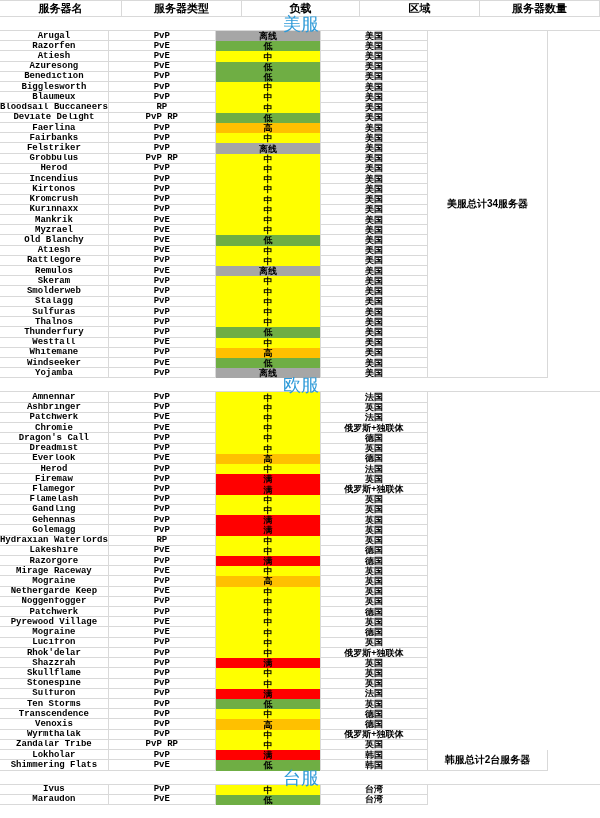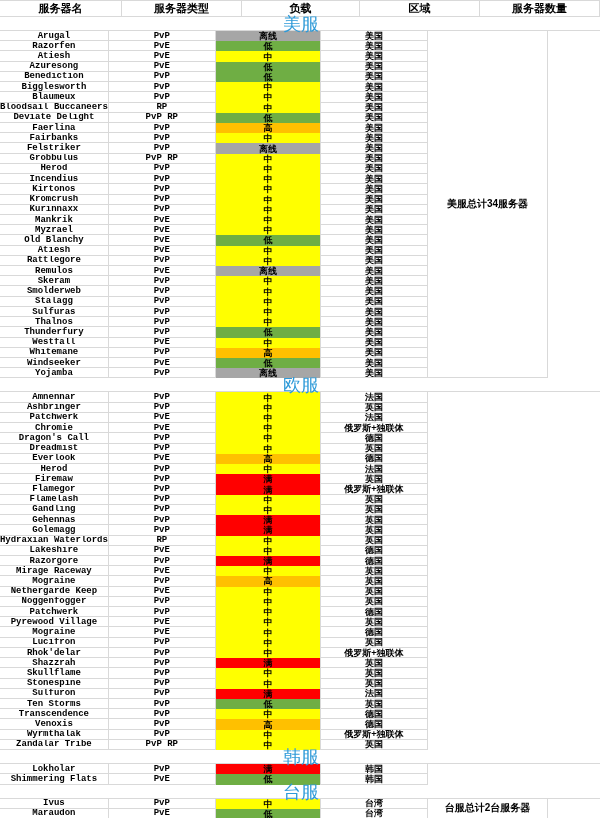--- a/index.html
+++ b/index.html
@@ -483,53 +483,50 @@
             <div class="cell region w4">俄罗斯+独联体</div>
           </div>
           <div class="row">
             <div class="cell name w1">Zandalar Tribe</div>
             <div class="cell type w2">PvP RP</div>
             <div class="cell load w3" style="background: rgb(255, 255, 0);">中</div>
             <div class="cell region w4">英国</div>
           </div>
         </div>
       </div>
-      <div class="section-row">
-        <div class="section-title">韩服</div>
-      </div>
       <div class="section-body">
         <div class="rows">
           <div class="row">
             <div class="cell name w1">Lokholar</div>
             <div class="cell type w2">PvP</div>
             <div class="cell load w3" style="background: rgb(255, 0, 0);">满</div>
             <div class="cell region w4">韩国</div>
           </div>
           <div class="row">
             <div class="cell name w1">Shimmering Flats</div>
             <div class="cell type w2">PvE</div>
             <div class="cell load w3" style="background: rgb(111, 174, 68);">低</div>
             <div class="cell region w4">韩国</div>
           </div>
         </div>
+        <div class="total-cell">韩服总计2台服务器</div>
       </div>
       <div class="section-row">
         <div class="section-title">台服</div>
       </div>
       <div class="section-body">
         <div class="rows">
           <div class="row">
             <div class="cell name w1">Ivus</div>
             <div class="cell type w2">PvP</div>
             <div class="cell load w3" style="background: rgb(255, 255, 0);">中</div>
             <div class="cell region w4">台湾</div>
           </div>
           <div class="row">
             <div class="cell name w1">Maraudon</div>
             <div class="cell type w2">PvE</div>
             <div class="cell load w3" style="background: rgb(111, 174, 68);">低</div>
             <div class="cell region w4">台湾</div>
           </div>
         </div>
-        <div class="total-cell">台服总计2台服务器</div>
       </div>
     </div>
 </div>
 
 </body></html>

